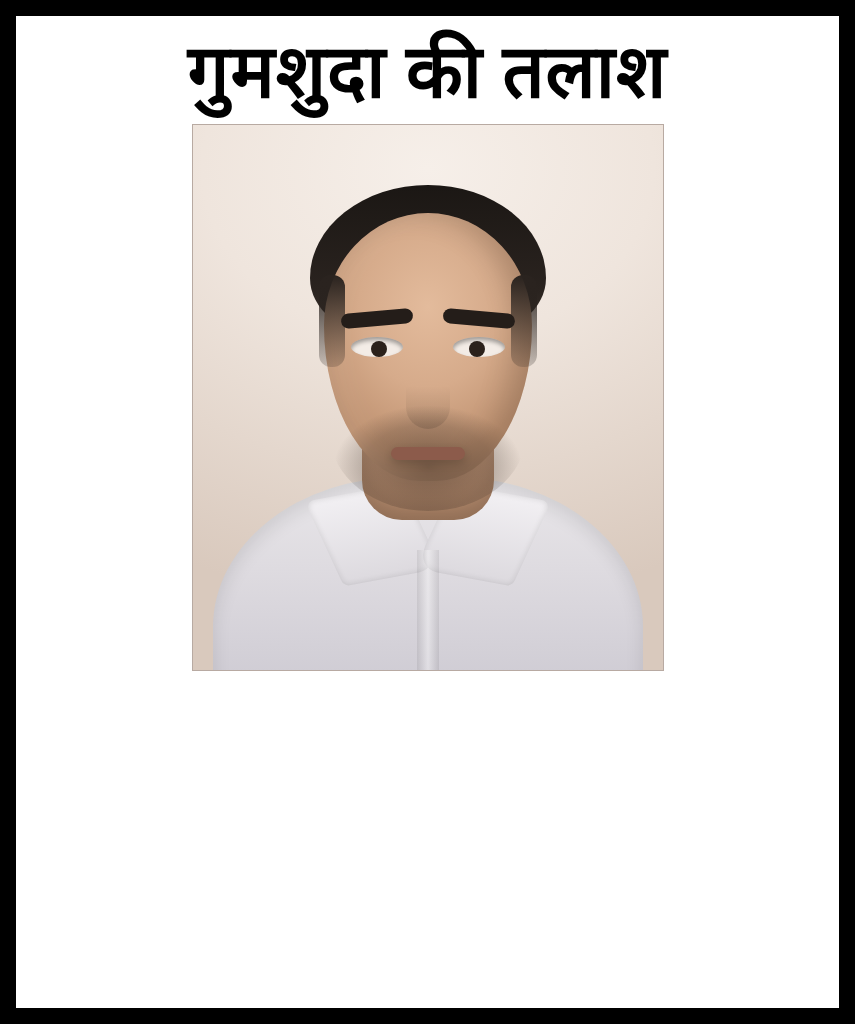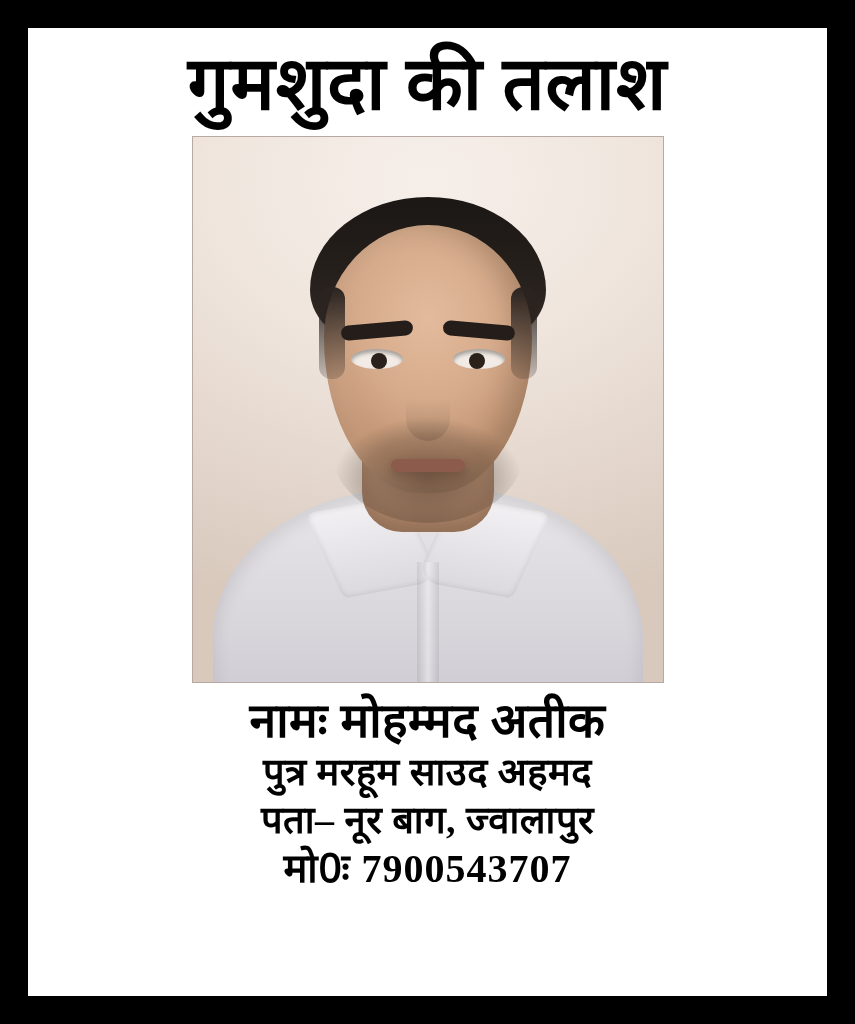--- a/index.html
+++ b/index.html
@@ -14,21 +14,21 @@
     overflow: hidden;
     font-family: "Liberation Sans", sans-serif;
   }
 
   
   .poster {
     box-sizing: border-box;
     width: 855px;
     height: 1024px;
     background: #000000;
-    padding: 24px;
+    padding: 12px;
   }
   .poster-inner {
     box-sizing: border-box;
     width: 100%;
     height: 100%;
     background: #ffffff;
     border: 4px solid #000000;
     display: flex;
     flex-direction: column;
     align-items: center;
@@ -276,21 +276,15 @@
         <div class="brow-r"></div>
         <div class="eye-l"></div>
         <div class="eye-r"></div>
         <div class="pupil-l"></div>
         <div class="pupil-r"></div>
         <div class="nose"></div>
         <div class="mouth"></div>
       </div>
     </div>
 
-    <div class="details">
-      <div class="line-name">नामः मोहम्मद अतीक</div>
-      <div class="line-father">पुत्र मरहूम साउद अहमद</div>
-      <div class="line-address">पता– नूर बाग, ज्वालापुर</div>
-      <div class="line-phone">मो0ः 7900543707</div>
-    </div>
 
   </div>
 </div>
 
 </body></html>

